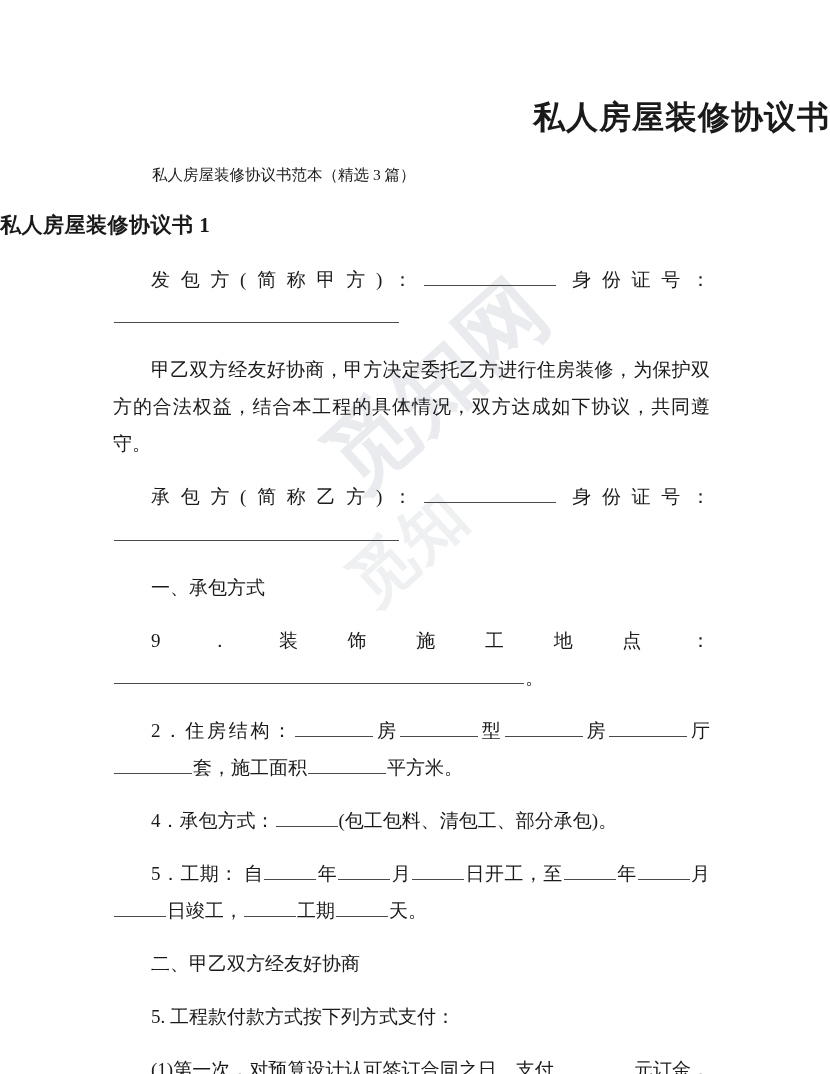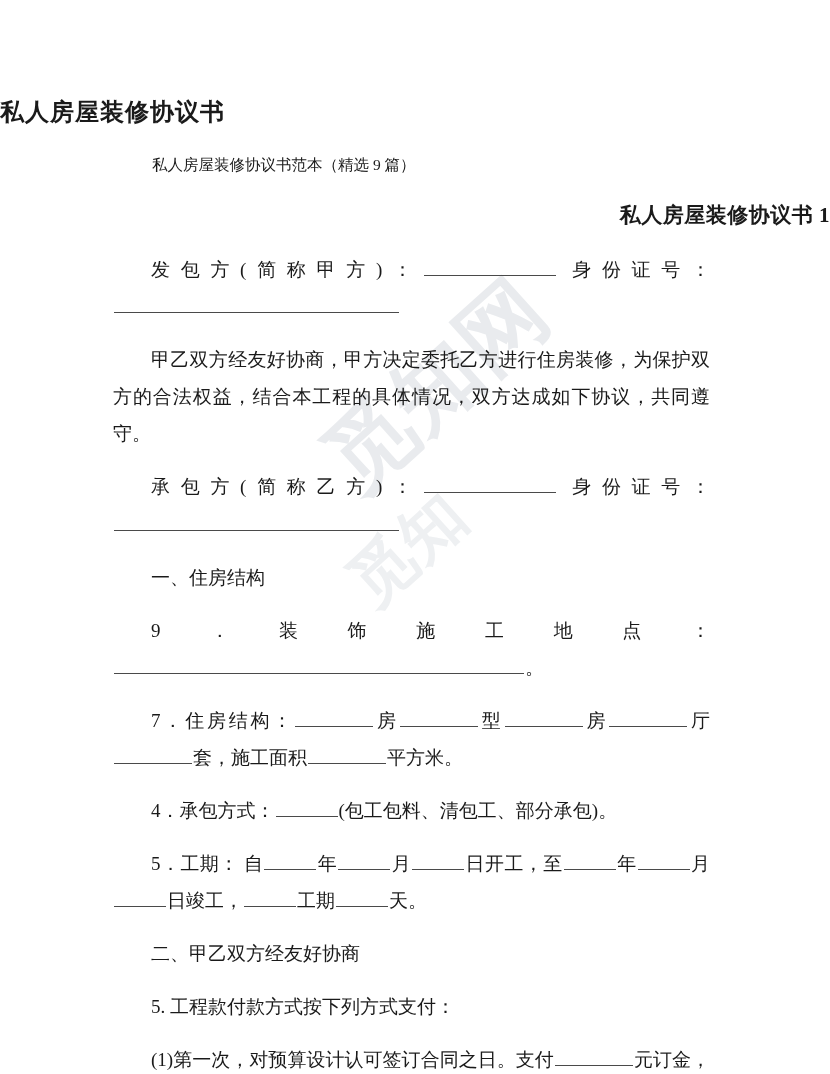--- a/index.html
+++ b/index.html
@@ -56,39 +56,39 @@
   #page {
     position: relative;
     z-index: 1;
     width: 830px;
     height: 1074px;
     box-sizing: border-box;
     padding: 0;
   }
 
   .doc-title {
-    text-align: left;
-    font-size: 24px;
+    text-align: right;
+    font-size: 32px;
     font-weight: bold;
     letter-spacing: 1px;
     margin: 0;
     padding-top: 97px;
     line-height: 1.25;
   }
 
   .doc-subtitle {
     margin: 0;
     padding-top: 26px;
     padding-left: 152px;
     font-size: 15.5px;
     line-height: 1.5;
   }
 
   .doc-heading-2 {
-    text-align: right;
+    text-align: left;
     font-size: 21px;
     font-weight: bold;
     margin: 0;
     padding-top: 25px;
     letter-spacing: 0.5px;
   }
 
   .body-block {
     padding: 0 120px 0 113px;
     box-sizing: border-box;
@@ -131,37 +131,37 @@
 
 <div id="watermark-layer">
   <div class="wm-text wm-a">觅知网</div>
   <div class="wm-text wm-b">觅知</div>
 </div>
 
 <div id="page">
 
   <h1 class="doc-title">私人房屋装修协议书</h1>
 
-  <div class="doc-subtitle">私人房屋装修协议书范本（精选 9 篇）</div>
+  <div class="doc-subtitle">私人房屋装修协议书范本（精选 3 篇）</div>
 
   <h2 class="doc-heading-2">私人房屋装修协议书 1</h2>
 
   <div class="body-block">
 
     <p class="para first-para"><span>发包方(简称甲方)：</span><span class="blank b-xl"></span> <span>身份证号：</span><span class="blank b-hug"></span></p>
 
     <p class="para">甲乙双方经友好协商，甲方决定委托乙方进行住房装修，为保护双方的合法权益，结合本工程的具体情况，双方达成如下协议，共同遵守。</p>
 
     <p class="para"><span>承包方(简称乙方)：</span><span class="blank b-xl"></span> <span>身份证号：</span><span class="blank b-hug"></span></p>
 
-    <p class="para">一、住房结构</p>
+    <p class="para">一、承包方式</p>
 
     <p class="para"><span>9．装饰施工地点：</span><span class="blank b-wide"></span><span>。</span></p>
 
-    <p class="para"><span>7．住房结构：</span><span class="blank b-md"></span><span>房</span><span class="blank b-md"></span><span>型</span><span class="blank b-md"></span><span>房</span><span class="blank b-md"></span><span>厅</span><span class="blank b-md"></span><span>套，施工面积</span><span class="blank b-md"></span><span>平方米。</span></p>
+    <p class="para"><span>2．住房结构：</span><span class="blank b-md"></span><span>房</span><span class="blank b-md"></span><span>型</span><span class="blank b-md"></span><span>房</span><span class="blank b-md"></span><span>厅</span><span class="blank b-md"></span><span>套，施工面积</span><span class="blank b-md"></span><span>平方米。</span></p>
 
 
     <p class="para"><span>4．承包方式：</span><span class="blank b-sm"></span><span>(包工包料、清包工、部分承包)。</span></p>
 
     <p class="para"><span>5．工期： 自</span><span class="blank b-xs"></span><span>年</span><span class="blank b-xs"></span><span>月</span><span class="blank b-xs"></span><span>日开工，至</span><span class="blank b-xs"></span><span>年</span><span class="blank b-xs"></span><span>月</span><span class="blank b-xs"></span><span>日竣工，</span><span class="blank b-xs"></span><span>工期</span><span class="blank b-xs"></span><span>天。</span></p>
 
     <p class="para">二、甲乙双方经友好协商</p>
 
 
     <p class="para">5. 工程款付款方式按下列方式支付：</p>

